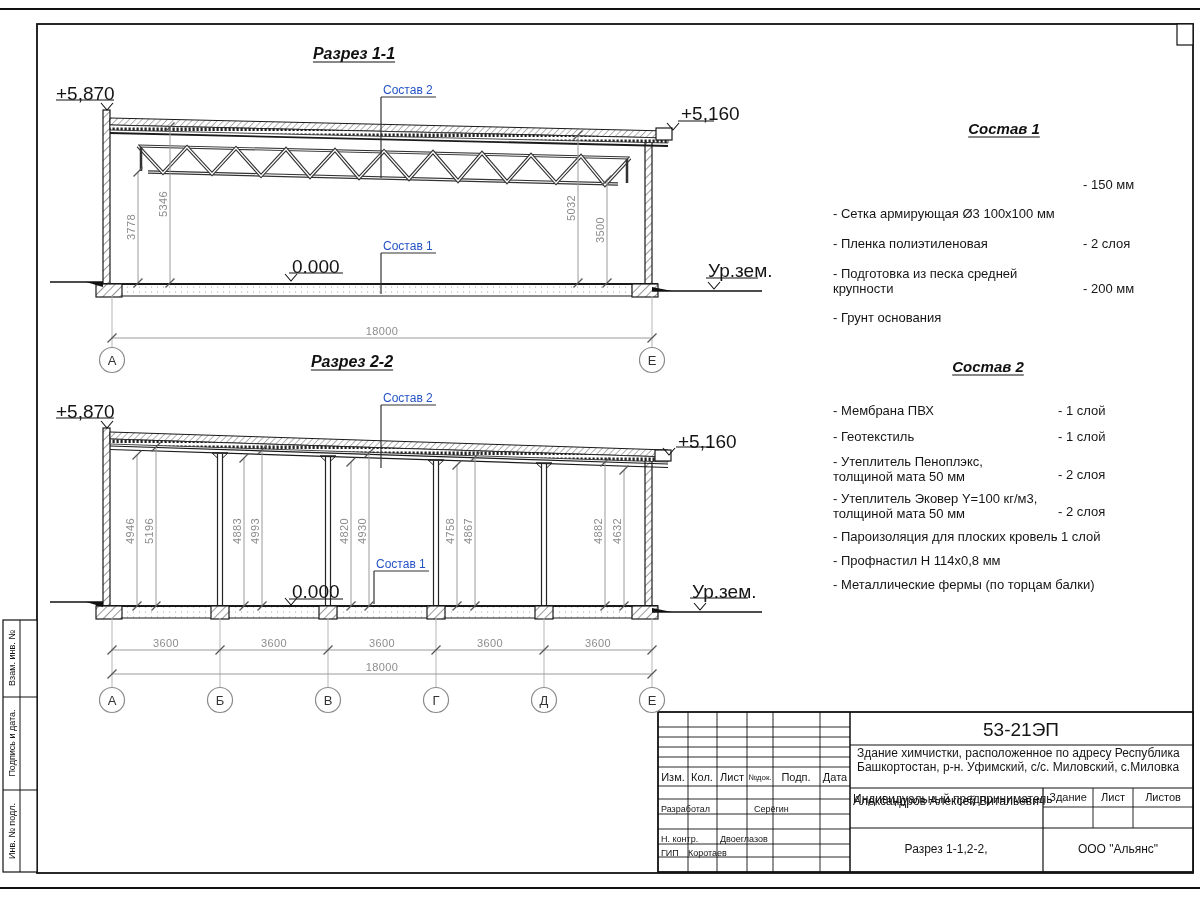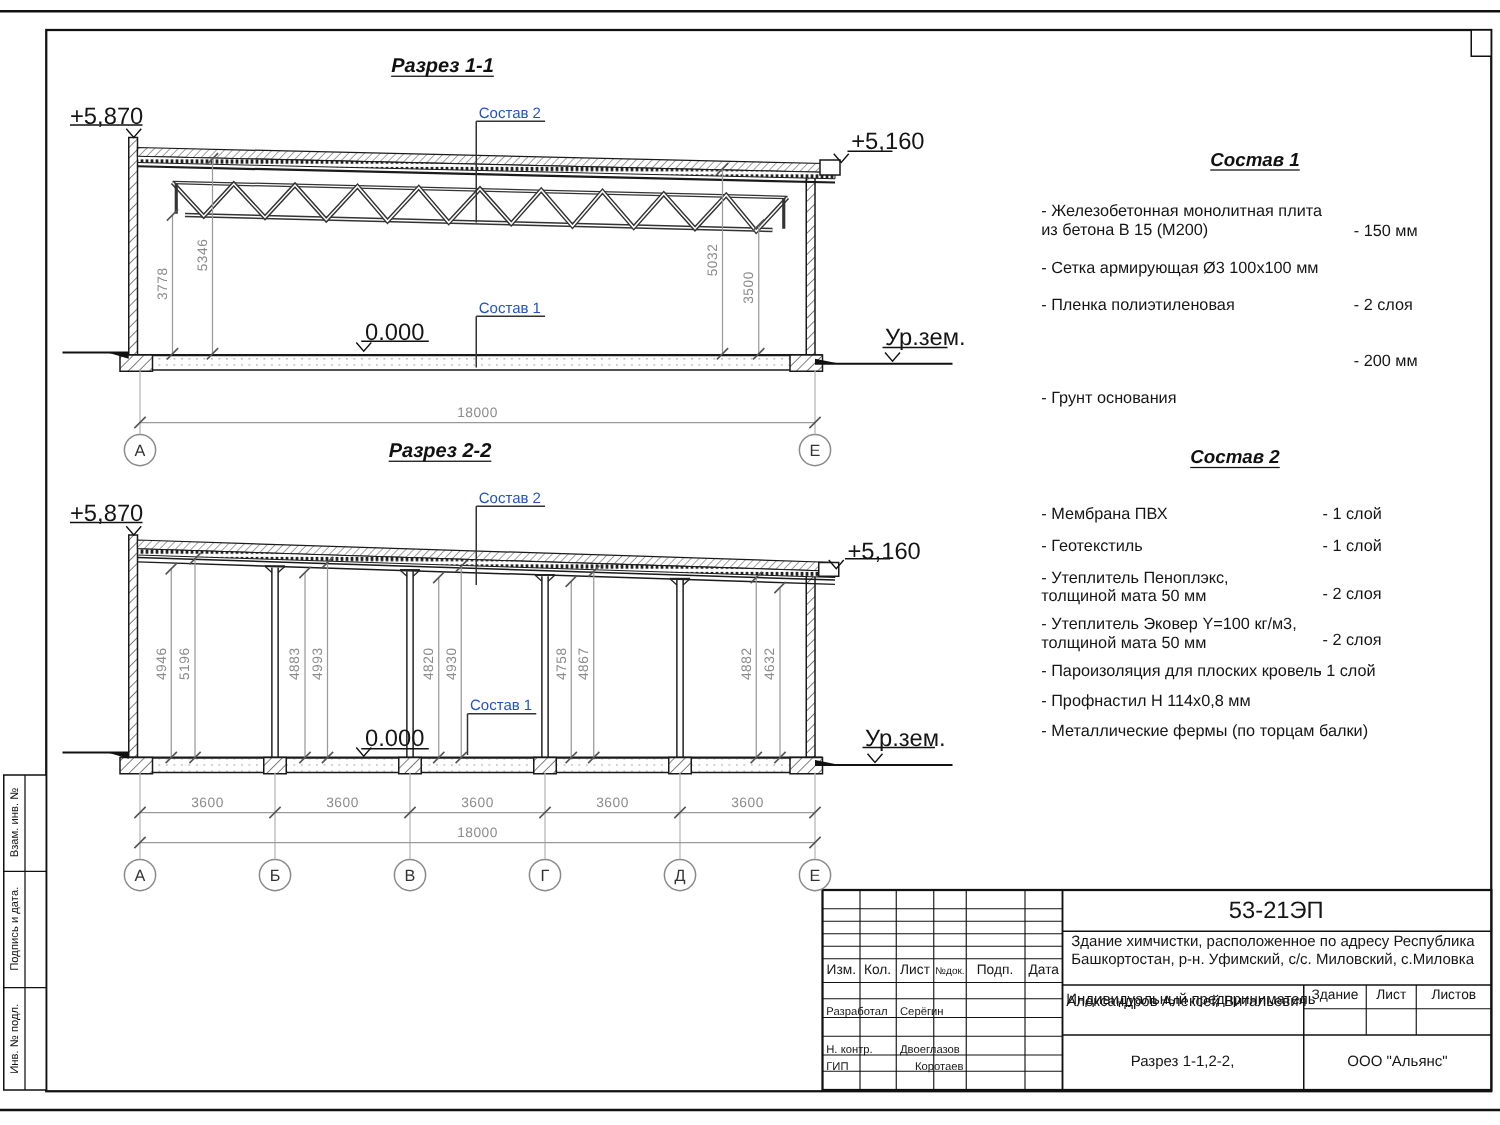--- a/index.html
+++ b/index.html
@@ -330,26 +330,26 @@
   <span class="t c dim" style="left:598px;top:643px">3600</span>
   <span class="t c dim" style="left:382px;top:667px">18000</span>
   <span class="t c axis" style="left:112px;top:700px">А</span>
   <span class="t c axis" style="left:220px;top:700px">Б</span>
   <span class="t c axis" style="left:328px;top:700px">В</span>
   <span class="t c axis" style="left:436px;top:700px">Г</span>
   <span class="t c axis" style="left:544px;top:700px">Д</span>
   <span class="t c axis" style="left:652px;top:700px">Е</span>
 
   <span class="t c list-title" style="left:1004px;top:128px">Состав 1</span>
-  <div class="t ml item" style="left:833px;top:161px">- Железобетонная  монолитная плита
-  из бетона В 15 (М200)</div>
   <span class="t item" style="left:1083px;top:177px">- 150 мм</span>
   <div class="t ml item" style="left:833px;top:206px">- Сетка армирующая Ø3 100х100 мм</div>
   <div class="t ml item" style="left:833px;top:236px">- Пленка полиэтиленовая</div>
   <span class="t item" style="left:1083px;top:236px">-  2 слоя</span>
+  <div class="t ml item" style="left:833px;top:266px">- Подготовка из песка средней
+  крупности</div>
   <span class="t item" style="left:1083px;top:281px">- 200 мм</span>
   <div class="t ml item" style="left:833px;top:310px">- Грунт основания</div>
 
   <span class="t c list-title" style="left:988px;top:366px">Состав 2</span>
   <div class="t ml item" style="left:833px;top:403px">- Мембрана ПВХ</div>
   <span class="t item" style="left:1058px;top:403px">- 1 слой</span>
   <div class="t ml item" style="left:833px;top:429px">- Геотекстиль</div>
   <span class="t item" style="left:1058px;top:429px">- 1 слой</span>
   <div class="t ml item" style="left:833px;top:454px">- Утеплитель Пеноплэкс,
   толщиной мата 50 мм</div>
@@ -365,25 +365,25 @@
   <span class="t c fs13" style="left:1021px;top:729px">53-21ЭП</span>
   <span class="t fs12" style="left:857px;top:760px">Башкортостан, р-н. Уфимский, с/с. Миловский, с.Миловка</span>
   <span class="t fs12" style="left:857px;top:746px">Здание химчистки,  расположенное по адресу Республика</span>
   <span class="t c fs11" style="left:673px;top:777px">Изм.</span>
   <span class="t c fs11" style="left:702px;top:777px">Кол.</span>
   <span class="t c fs11" style="left:732px;top:777px">Лист</span>
   <span class="t c fs8" style="left:760px;top:777px">№док.</span>
   <span class="t c fs11" style="left:796px;top:777px">Подп.</span>
   <span class="t c fs11" style="left:835px;top:777px">Дата</span>
   <span class="t fs9" style="left:661px;top:802px">Разработал</span>
-  <span class="t fs9" style="left:720px;top:802px">Серёгин</span>
+  <span class="t fs9" style="left:754px;top:802px">Серёгин</span>
   <span class="t fs9" style="left:661px;top:832px">Н. контр.</span>
   <span class="t fs9" style="left:720px;top:832px">Двоеглазов</span>
   <span class="t fs9" style="left:661px;top:846px">ГИП</span>
-  <span class="t fs9" style="left:732px;top:846px">Коротаев</span>
+  <span class="t fs9" style="left:688px;top:846px">Коротаев</span>
   <span class="t fs12" style="left:853px;top:792px">Индивидуальный предприниматель</span>
   <span class="t fs12" style="left:853px;top:794px">Александров Алексей Витальевич</span>
   <span class="t c fs11" style="left:1068px;top:797px">Здание</span>
   <span class="t c fs11" style="left:1113px;top:797px">Лист</span>
   <span class="t c fs11" style="left:1163px;top:797px">Листов</span>
   <span class="t c fs12" style="left:946px;top:849px">Разрез 1-1,2-2,</span>
   <span class="t c fs12" style="left:1118px;top:849px">ООО "Альянс"</span>
 
   <span class="t side" style="left:12px;top:658px">Взам. инв. №</span>
   <span class="t side" style="left:12px;top:743px">Подпись и дата.</span>

